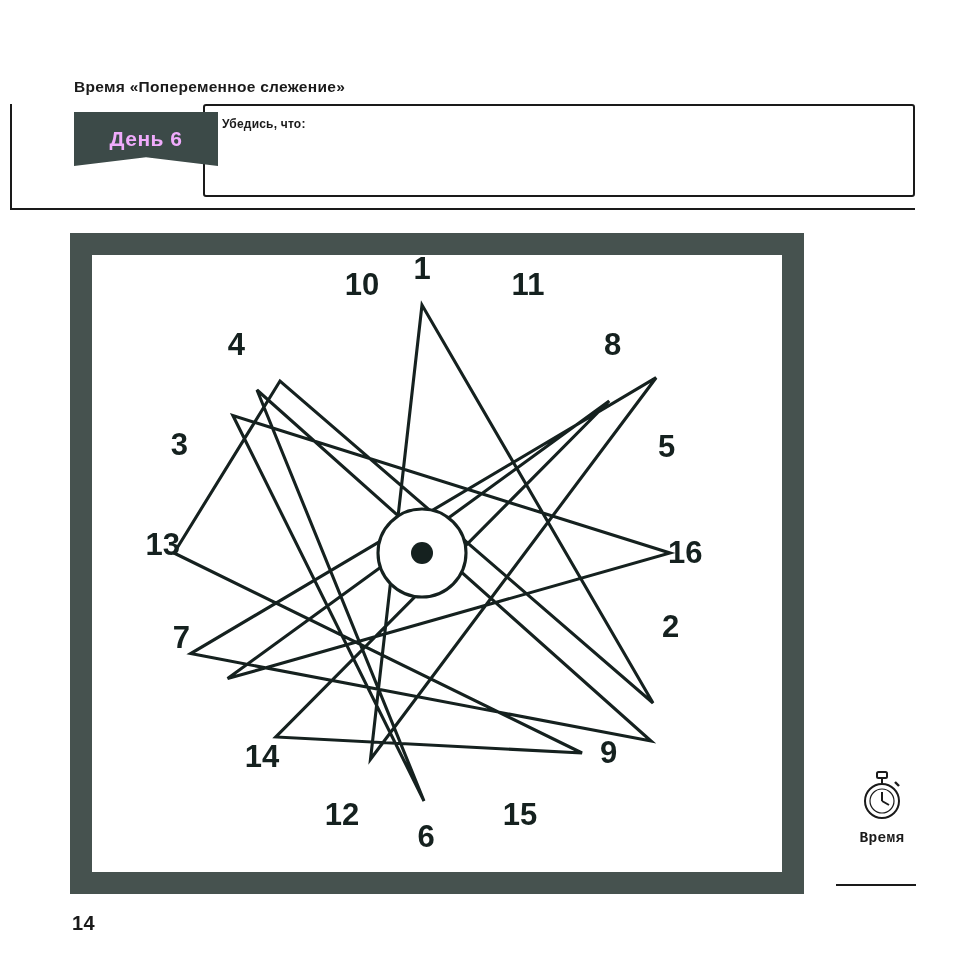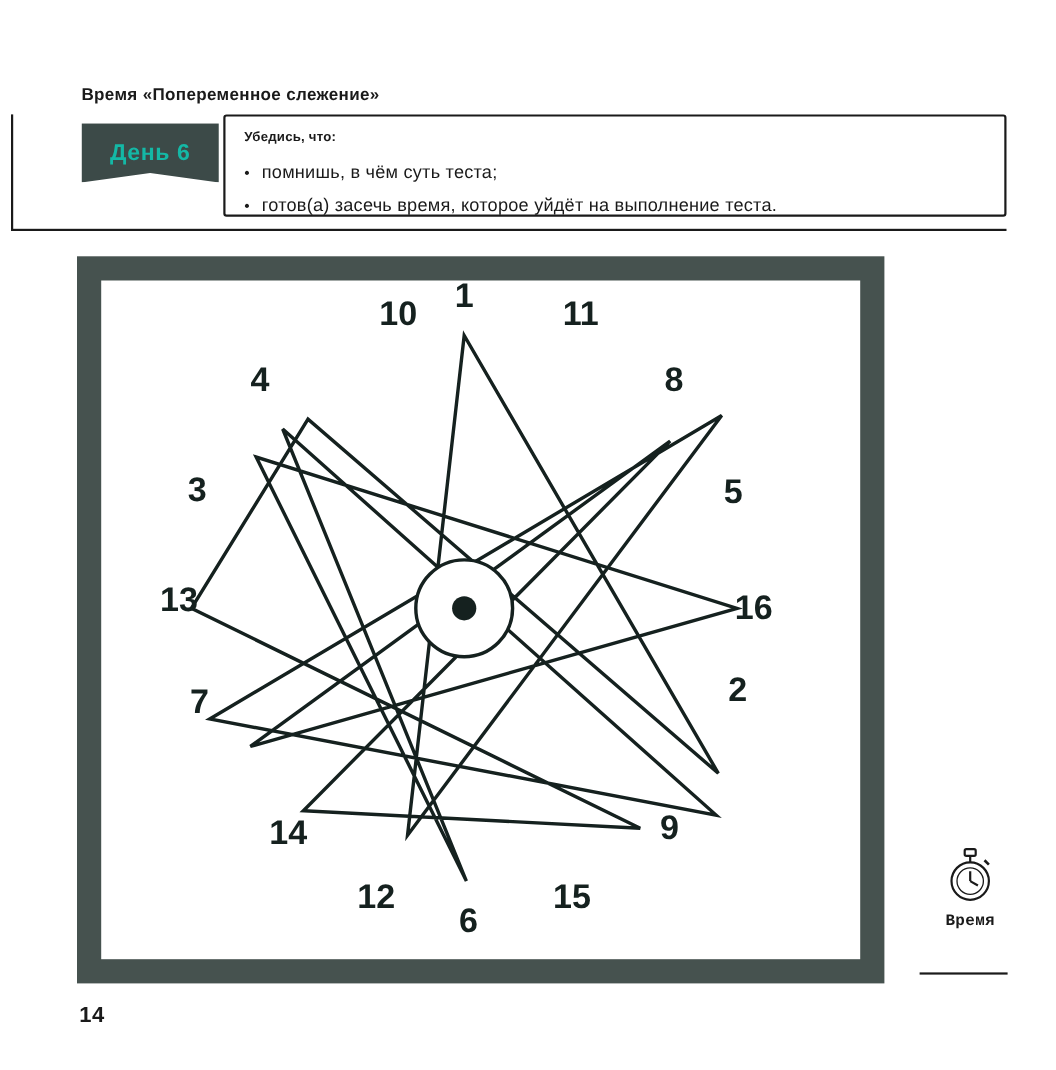--- a/index.html
+++ b/index.html
@@ -60,24 +60,24 @@
     top: 104px;
     width: 2px;
     height: 106px;
     background: #1a1a1a;
   }
 
   .day-badge {
     position: absolute;
     left: 74px;
     top: 112px;
-    width: 125px;
+    width: 144px;
     height: 54px;
     background: #3c4a48;
-    color: #14b8a6;
+    color: #f0abfc;
     font-size: 21px;
     font-weight: bold;
     letter-spacing: 0.5px;
     display: flex;
     align-items: center;
     justify-content: center;
     clip-path: polygon(0 0, 100% 0, 100% 100%, 50% 84%, 0 100%);
   }
 
   .header-heading {
@@ -197,24 +197,20 @@
   <div class="test-title">Время «Попеременное слежение»</div>
 
   <div class="header-left-rule"></div>
   <div class="header-box"></div>
   <div class="header-rule"></div>
 
   <div class="day-badge">День 6</div>
 
   <div class="header-heading">Убедись, что:</div>
 
-  <div class="header-list">
-    <div class="header-list-item">помнишь, в чём суть теста;</div>
-    <div class="header-list-item">готов(а) засечь время, которое уйдёт на выполнение теста.</div>
-  </div>
 
   <div class="figure-frame"></div>
 
   <svg class="figure-svg" viewBox="0 0 734 661">
     <g>
 
       <polygon class="star-line" points="352,72
                 300.5,526.3
                 586.1,144.7
                 120.7,420.6

